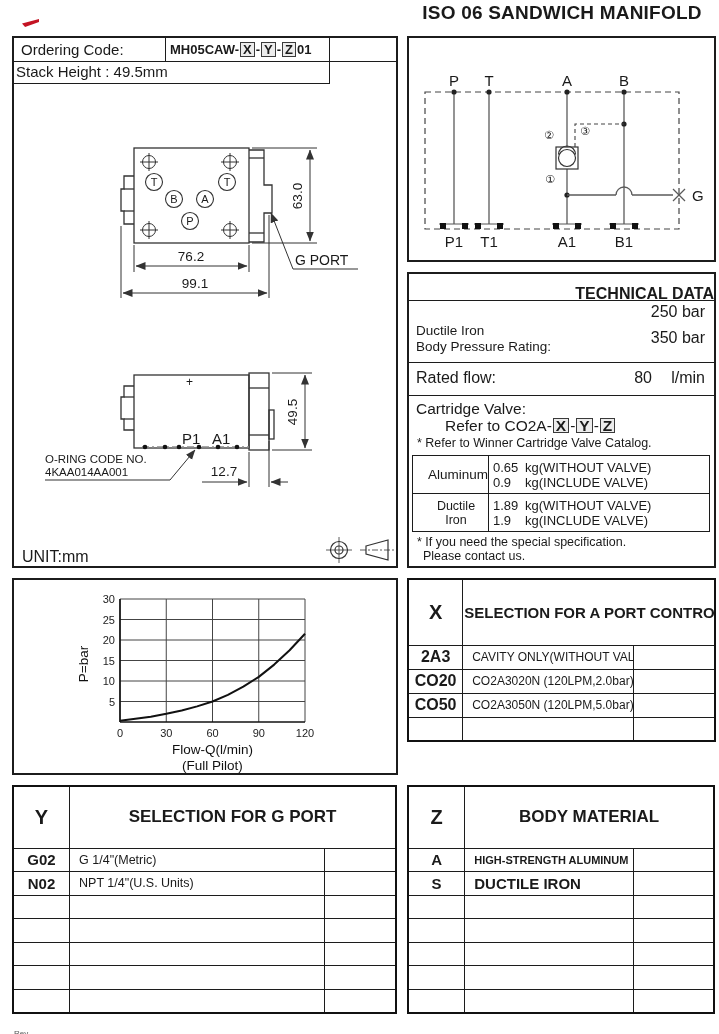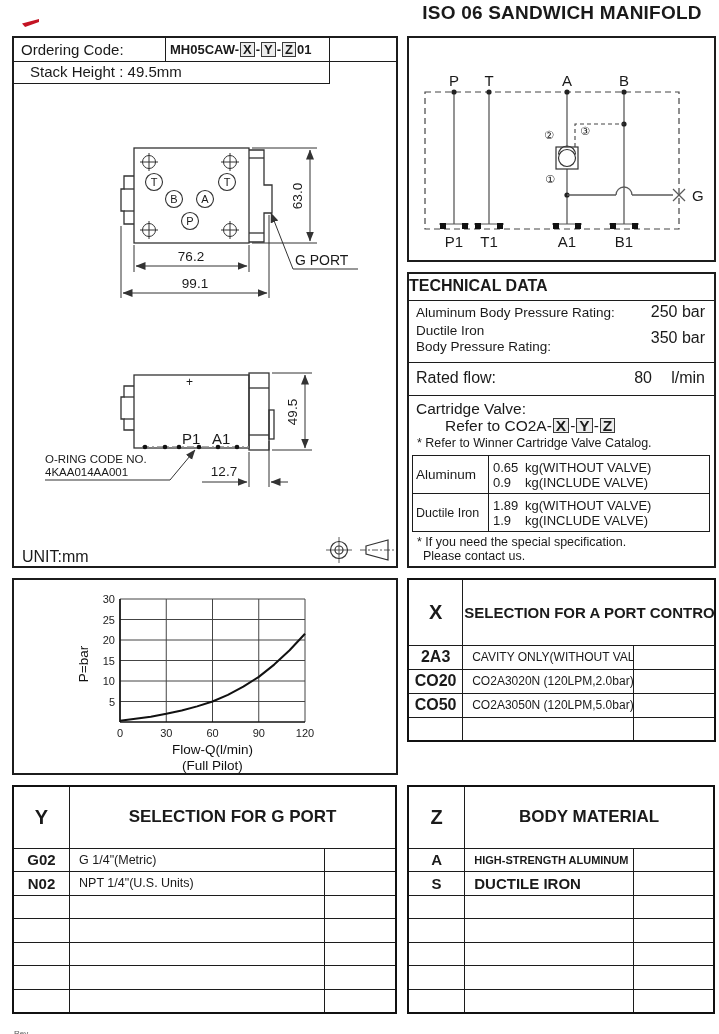--- a/index.html
+++ b/index.html
@@ -16,34 +16,34 @@
     font-size:19px;font-weight:bold;letter-spacing:.2px;}
   
   #left-box{left:12px;top:36px;width:386px;height:532px;border:2px solid #1c1c1c;box-sizing:border-box;}
   .ord-row1{position:absolute;left:0;top:0;width:382px;height:23px;border-bottom:1.5px solid #1c1c1c;}
   .ord-label{position:absolute;left:0;top:0;width:152px;height:23px;border-right:1.5px solid #1c1c1c;
     box-sizing:border-box;padding-left:7px;font-size:15px;line-height:23px;}
   .ord-value{position:absolute;left:152px;top:0;width:164px;height:23px;border-right:1.5px solid #1c1c1c;
     box-sizing:border-box;padding-left:4px;font-size:13px;line-height:23px;font-weight:bold;white-space:nowrap;}
   .ord-row2{position:absolute;left:0;top:23px;width:316px;height:23px;
     border-right:1.5px solid #1c1c1c;border-bottom:1.5px solid #1c1c1c;box-sizing:border-box;
-    padding-left:16px;font-size:15px;line-height:22px;}
+    padding-left:2px;font-size:15px;line-height:22px;}
   .vbox{display:inline-block;border:1.2px solid #3a3a3a;background:#ececec;
     padding:0 2px;margin:0 1px;line-height:13px;font-weight:bold;}
   
   #schematic-box{left:407px;top:36px;width:309px;height:226px;border:2px solid #1c1c1c;box-sizing:border-box;}
   
   #tech-box{left:407px;top:272px;width:309px;height:296px;border:2px solid #1c1c1c;box-sizing:border-box;font-size:13.5px;}
-  #tech-title{position:absolute;left:0;top:3px;width:100%;text-align:left;font-weight:bold;font-size:16px;}
+  #tech-title{position:absolute;left:0;top:11px;width:100%;text-align:right;font-weight:bold;font-size:16px;}
   .tech-sep{position:absolute;left:0;width:100%;border-top:1.5px solid #1c1c1c;}
   .tlabel{position:absolute;left:7px;font-size:13.5px;}
   .tvalue{position:absolute;right:9px;font-size:16px;}
   #weights-table{position:absolute;left:3px;top:181px;width:298px;border-collapse:collapse;table-layout:fixed;}
   #weights-table td{border:1.5px solid #1c1c1c;padding:1px 4px;vertical-align:middle;}
-  #weights-table .mat{font-size:13.5px;padding-left:3px;}
+  #weights-table .mat{font-size:13.5px;padding-left:15px;text-align:center;}
   #weights-table .wline{font-size:13px;white-space:nowrap;}
   #weights-table .num{display:inline-block;width:32px;}
   .tech-note{position:absolute;left:8px;font-size:12.5px;}
   
   #chart-box{left:12px;top:578px;width:386px;height:197px;border:2px solid #1c1c1c;box-sizing:border-box;}
   .chart-tick{font-size:11px;fill:#222;}
   .chart-label{font-size:13.5px;fill:#111;}
   
   .sel-table{position:absolute;border-collapse:collapse;table-layout:fixed;background:#fff;}
   .sel-table td{border:1.5px solid #1c1c1c;overflow:hidden;white-space:nowrap;}
@@ -286,21 +286,20 @@
     <text x="80" y="209" font-size="15" text-anchor="middle">T1</text>
     <text x="158" y="209" font-size="15" text-anchor="middle">A1</text>
     <text x="215" y="209" font-size="15" text-anchor="middle">B1</text>
   </svg>
 </div>
 
 <div class="abs" id="tech-box">
   <div id="tech-title">TECHNICAL DATA</div>
   <div class="tech-sep" style="top:26px"></div>
 
-  <div class="tlabel" style="top:31px">Aluminum Body Pressure Rating:</div>
   <div class="tvalue" style="top:29px">250 bar</div>
   <div class="tlabel" style="top:49px">Ductile Iron</div>
   <div class="tlabel" style="top:65px">Body Pressure Rating:</div>
   <div class="tvalue" style="top:55px">350 bar</div>
 
   <div class="tech-sep" style="top:88px"></div>
   <div class="tlabel" style="top:95px;font-size:16px">Rated flow:</div>
   <div class="tvalue" style="top:95px;right:62px">80</div>
   <div class="tvalue" style="top:95px">l/min</div>
   <div class="tech-sep" style="top:121px"></div>

